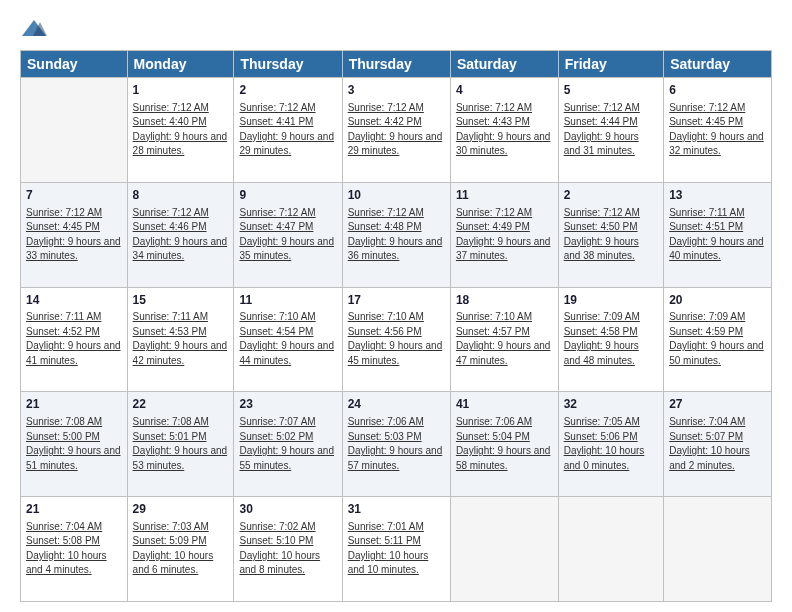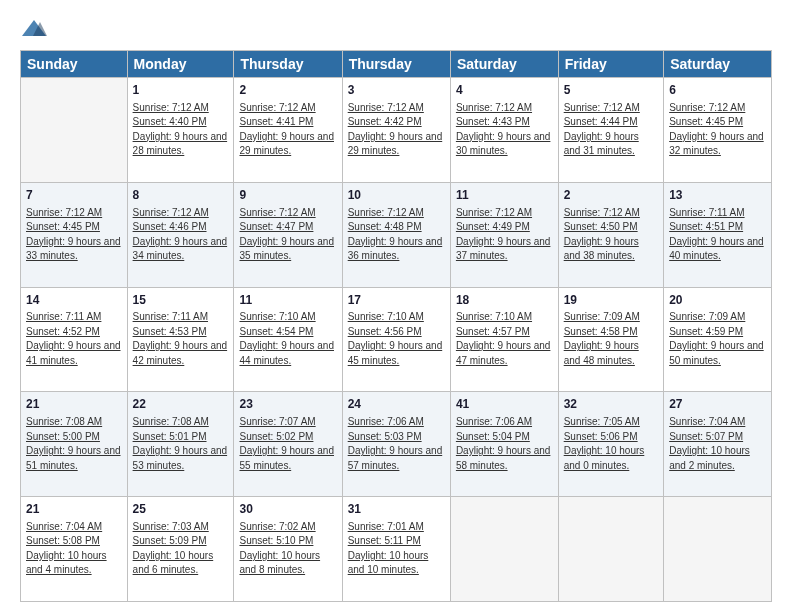--- a/index.html
+++ b/index.html
@@ -253,21 +253,21 @@
             <span class="day-num">27</span>
             <div class="day-info">Sunrise: 7:04 AM<br>Sunset: 5:07 PM<br>Daylight: 10 hours and 2 minutes.</div>
           </td>
         </tr>
         <tr>
           <td>
             <span class="day-num">21</span>
             <div class="day-info">Sunrise: 7:04 AM<br>Sunset: 5:08 PM<br>Daylight: 10 hours and 4 minutes.</div>
           </td>
           <td>
-            <span class="day-num">25</span>
+            <span class="day-num">29</span>
             <div class="day-info">Sunrise: 7:03 AM<br>Sunset: 5:09 PM<br>Daylight: 10 hours and 6 minutes.</div>
           </td>
           <td>
             <span class="day-num">30</span>
             <div class="day-info">Sunrise: 7:02 AM<br>Sunset: 5:10 PM<br>Daylight: 10 hours and 8 minutes.</div>
           </td>
           <td>
             <span class="day-num">31</span>
             <div class="day-info">Sunrise: 7:01 AM<br>Sunset: 5:11 PM<br>Daylight: 10 hours and 10 minutes.</div>
           </td>

